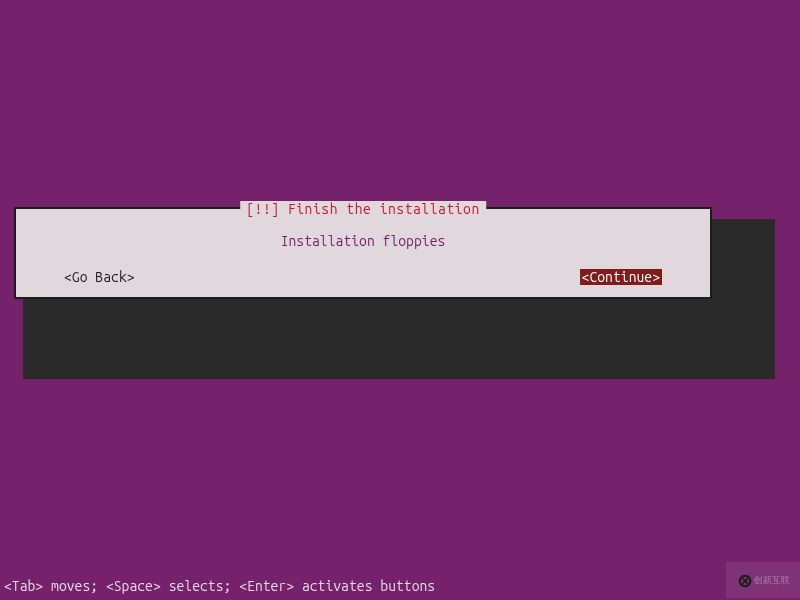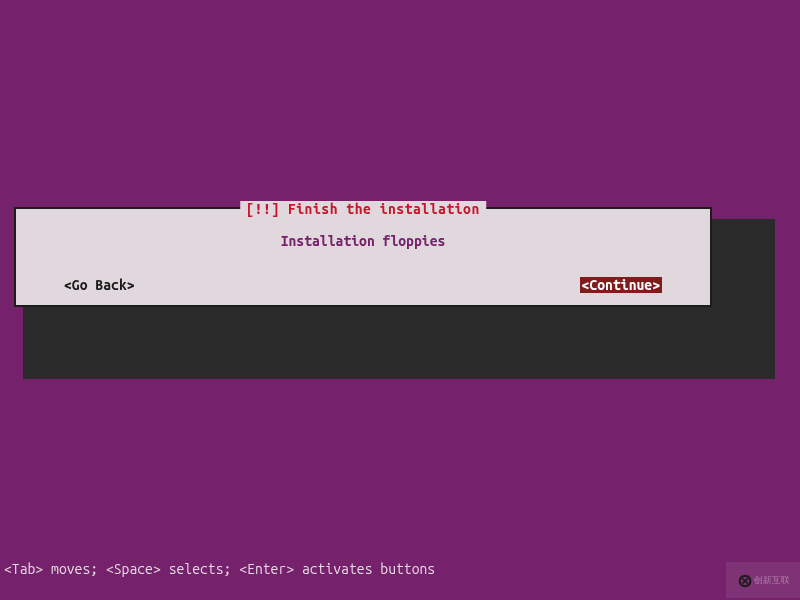--- a/index.html
+++ b/index.html
@@ -22,21 +22,20 @@
       background: #2a2a2a;
     }
     .dialog {
       position: absolute;
       left: 14px;
       top: 207px;
       width: 698px;
       background: #e1d8de;
       border: 2px solid #1c1c1c;
       padding: 6px 10px 12px 10px;
-      font-weight: bold;
     }
     .dialog-title-wrap {
       position: relative;
       height: 14px;
     }
     .dialog-title {
       position: absolute;
       top: -14px;
       left: 50%;
       transform: translateX(-50%);
@@ -53,37 +52,37 @@
       margin-bottom: 3px;
     }
     .body-text {
       color: #1c1c1c;
       line-height: 1.25;
       white-space: pre-wrap;
     }
     .button-row {
       display: flex;
       justify-content: space-between;
-      margin-top: 28px;
+      margin-top: 20px;
       padding: 0 38px 0 38px;
       gap: 16px;
     }
     .btn-plain {
       color: #1c1c1c;
       cursor: pointer;
     }
     .btn-highlight {
       background: #7f1d1d;
       color: #ffffff;
       padding: 0 2px;
       cursor: pointer;
     }
     .status-bar {
       position: absolute;
-      bottom: 23px;
+      bottom: 6px;
       left: 4px;
       right: 4px;
       color: #e6dbe4;
       display: flex;
       justify-content: space-between;
       font-size: 14px;
     }
     .watermark {
       position: absolute;
       right: -2px;

